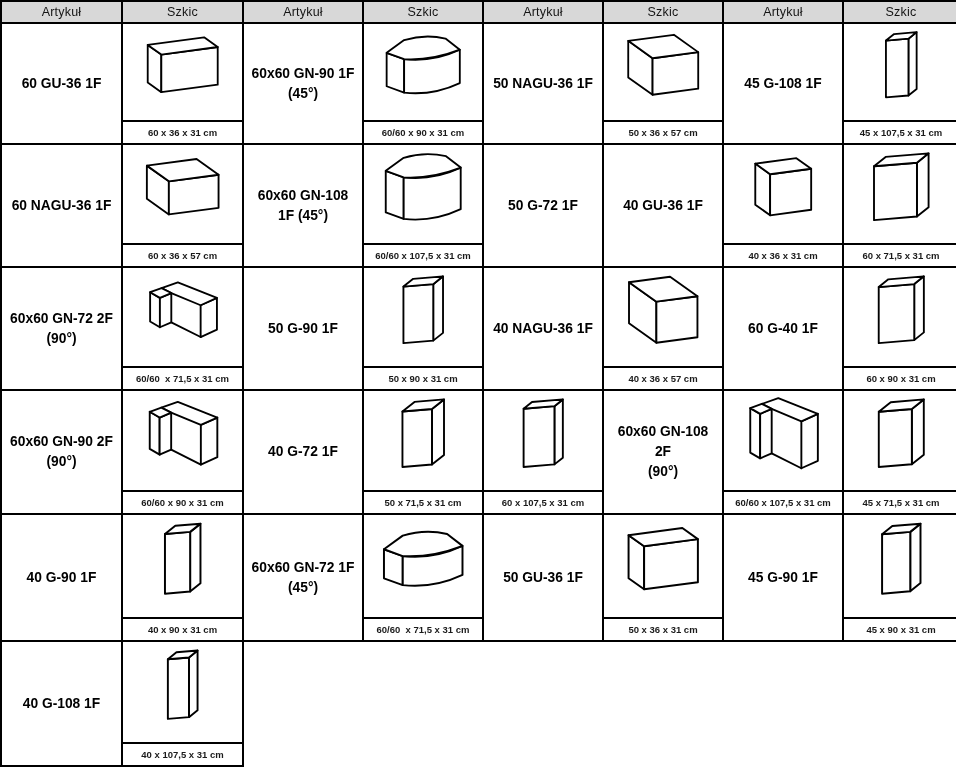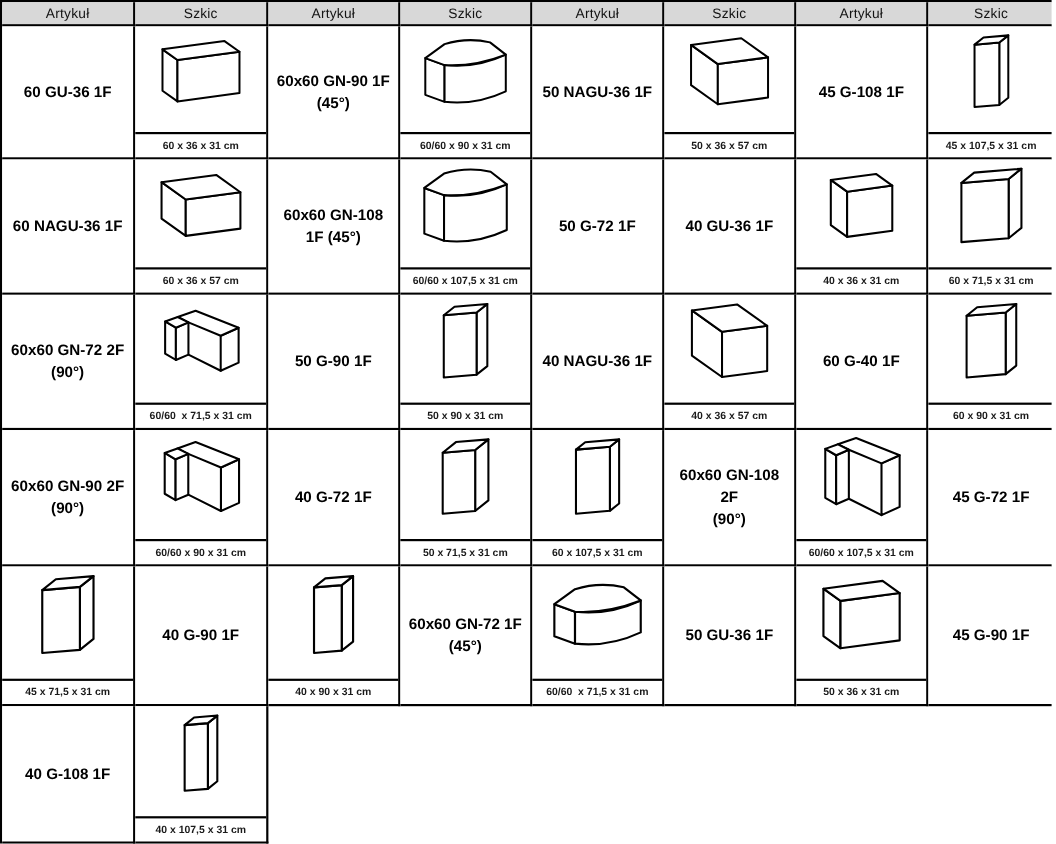--- a/index.html
+++ b/index.html
@@ -321,25 +321,20 @@
               <path d="M34,16 L54,9 L102,28 L82,37 L46,22 Z" class="f"></path>
               <path d="M20,21 L32,28 L32,82 L20,75 Z" class="f"></path>
               <path d="M32,28 L46,22 L46,76 L32,82 Z" class="f"></path>
               <path d="M20,21 L34,16 L46,22 L32,28 Z" class="f"></path>
               <path d="M46,76 L82,94" class="l"></path>
             </g>
           </svg>
         </div>
         <div class="dims">60/60 x 107,5 x 31 cm</div>
       </div>
-      <div class="cell acell">
-        <div class="article">
-          <div>45 G-72 1F</div>
-        </div>
-      </div>
       <div class="cell scell">
         <div class="sketch">
           <svg viewBox="0 0 120 100" preserveAspectRatio="xMidYMid meet">
             <g>
               <polygon points="72.8,87.6 87.3,76.0 87.3,9.0 72.8,20.6" class="f"></polygon>
               <polygon points="32.7,91.0 72.8,87.6 72.8,20.6 32.7,24.0" class="f"></polygon>
               <polygon points="32.7,24.0 72.8,20.6 87.3,9.0 47.2,12.4" class="f"></polygon>
             </g>
           </svg>
         </div>
@@ -395,20 +390,32 @@
             </g>
           </svg>
         </div>
         <div class="dims">50 x 36 x 31 cm</div>
       </div>
       <div class="cell acell">
         <div class="article">
           <div>45 G-90 1F</div>
         </div>
       </div>
+      <div class="cell scell">
+        <div class="sketch">
+          <svg viewBox="0 0 120 100" preserveAspectRatio="xMidYMid meet">
+            <g>
+              <polygon points="70.5,88.2 82.5,78.6 82.5,9.0 70.5,18.6" class="f"></polygon>
+              <polygon points="37.5,91.0 70.5,88.2 70.5,18.6 37.5,21.4" class="f"></polygon>
+              <polygon points="37.5,21.4 70.5,18.6 82.5,9.0 49.5,11.8" class="f"></polygon>
+            </g>
+          </svg>
+        </div>
+        <div class="dims">45 x 90 x 31 cm</div>
+      </div>
       <div class="cell acell">
         <div class="article">
           <div>40 G-108 1F</div>
         </div>
       </div>
       <div class="cell scell">
         <div class="sketch">
           <svg viewBox="0 0 120 100" preserveAspectRatio="xMidYMid meet">
             <g>
               <polygon points="67.5,88.9 77.8,80.6 77.8,9.0 67.5,17.3" class="f"></polygon>

